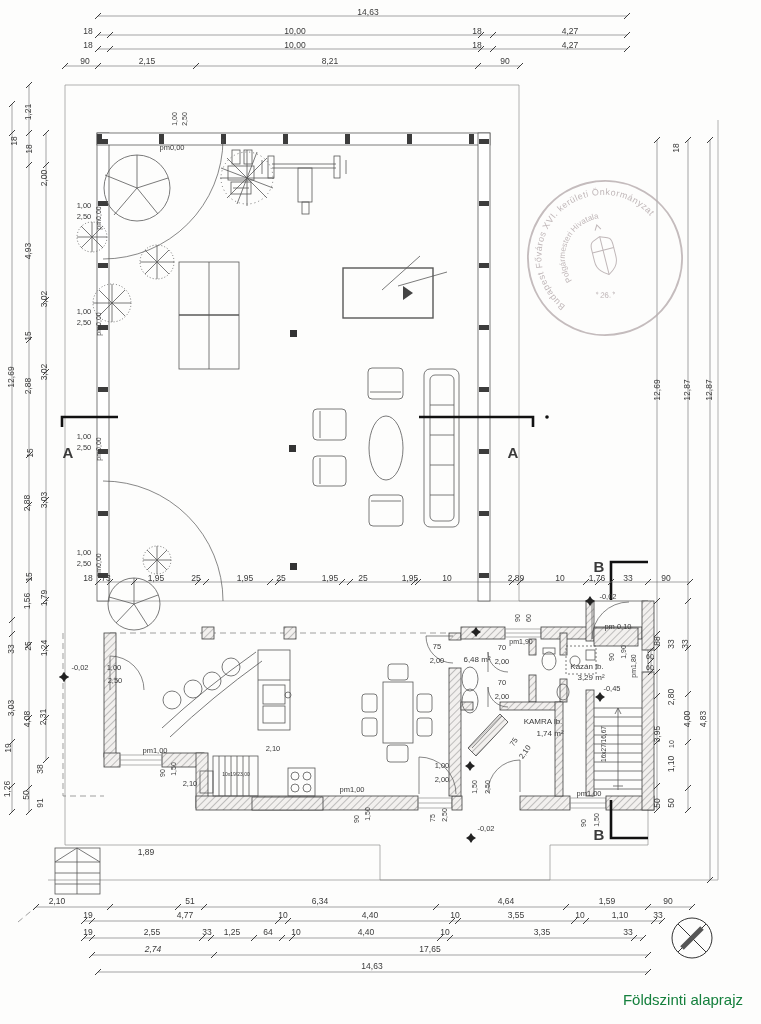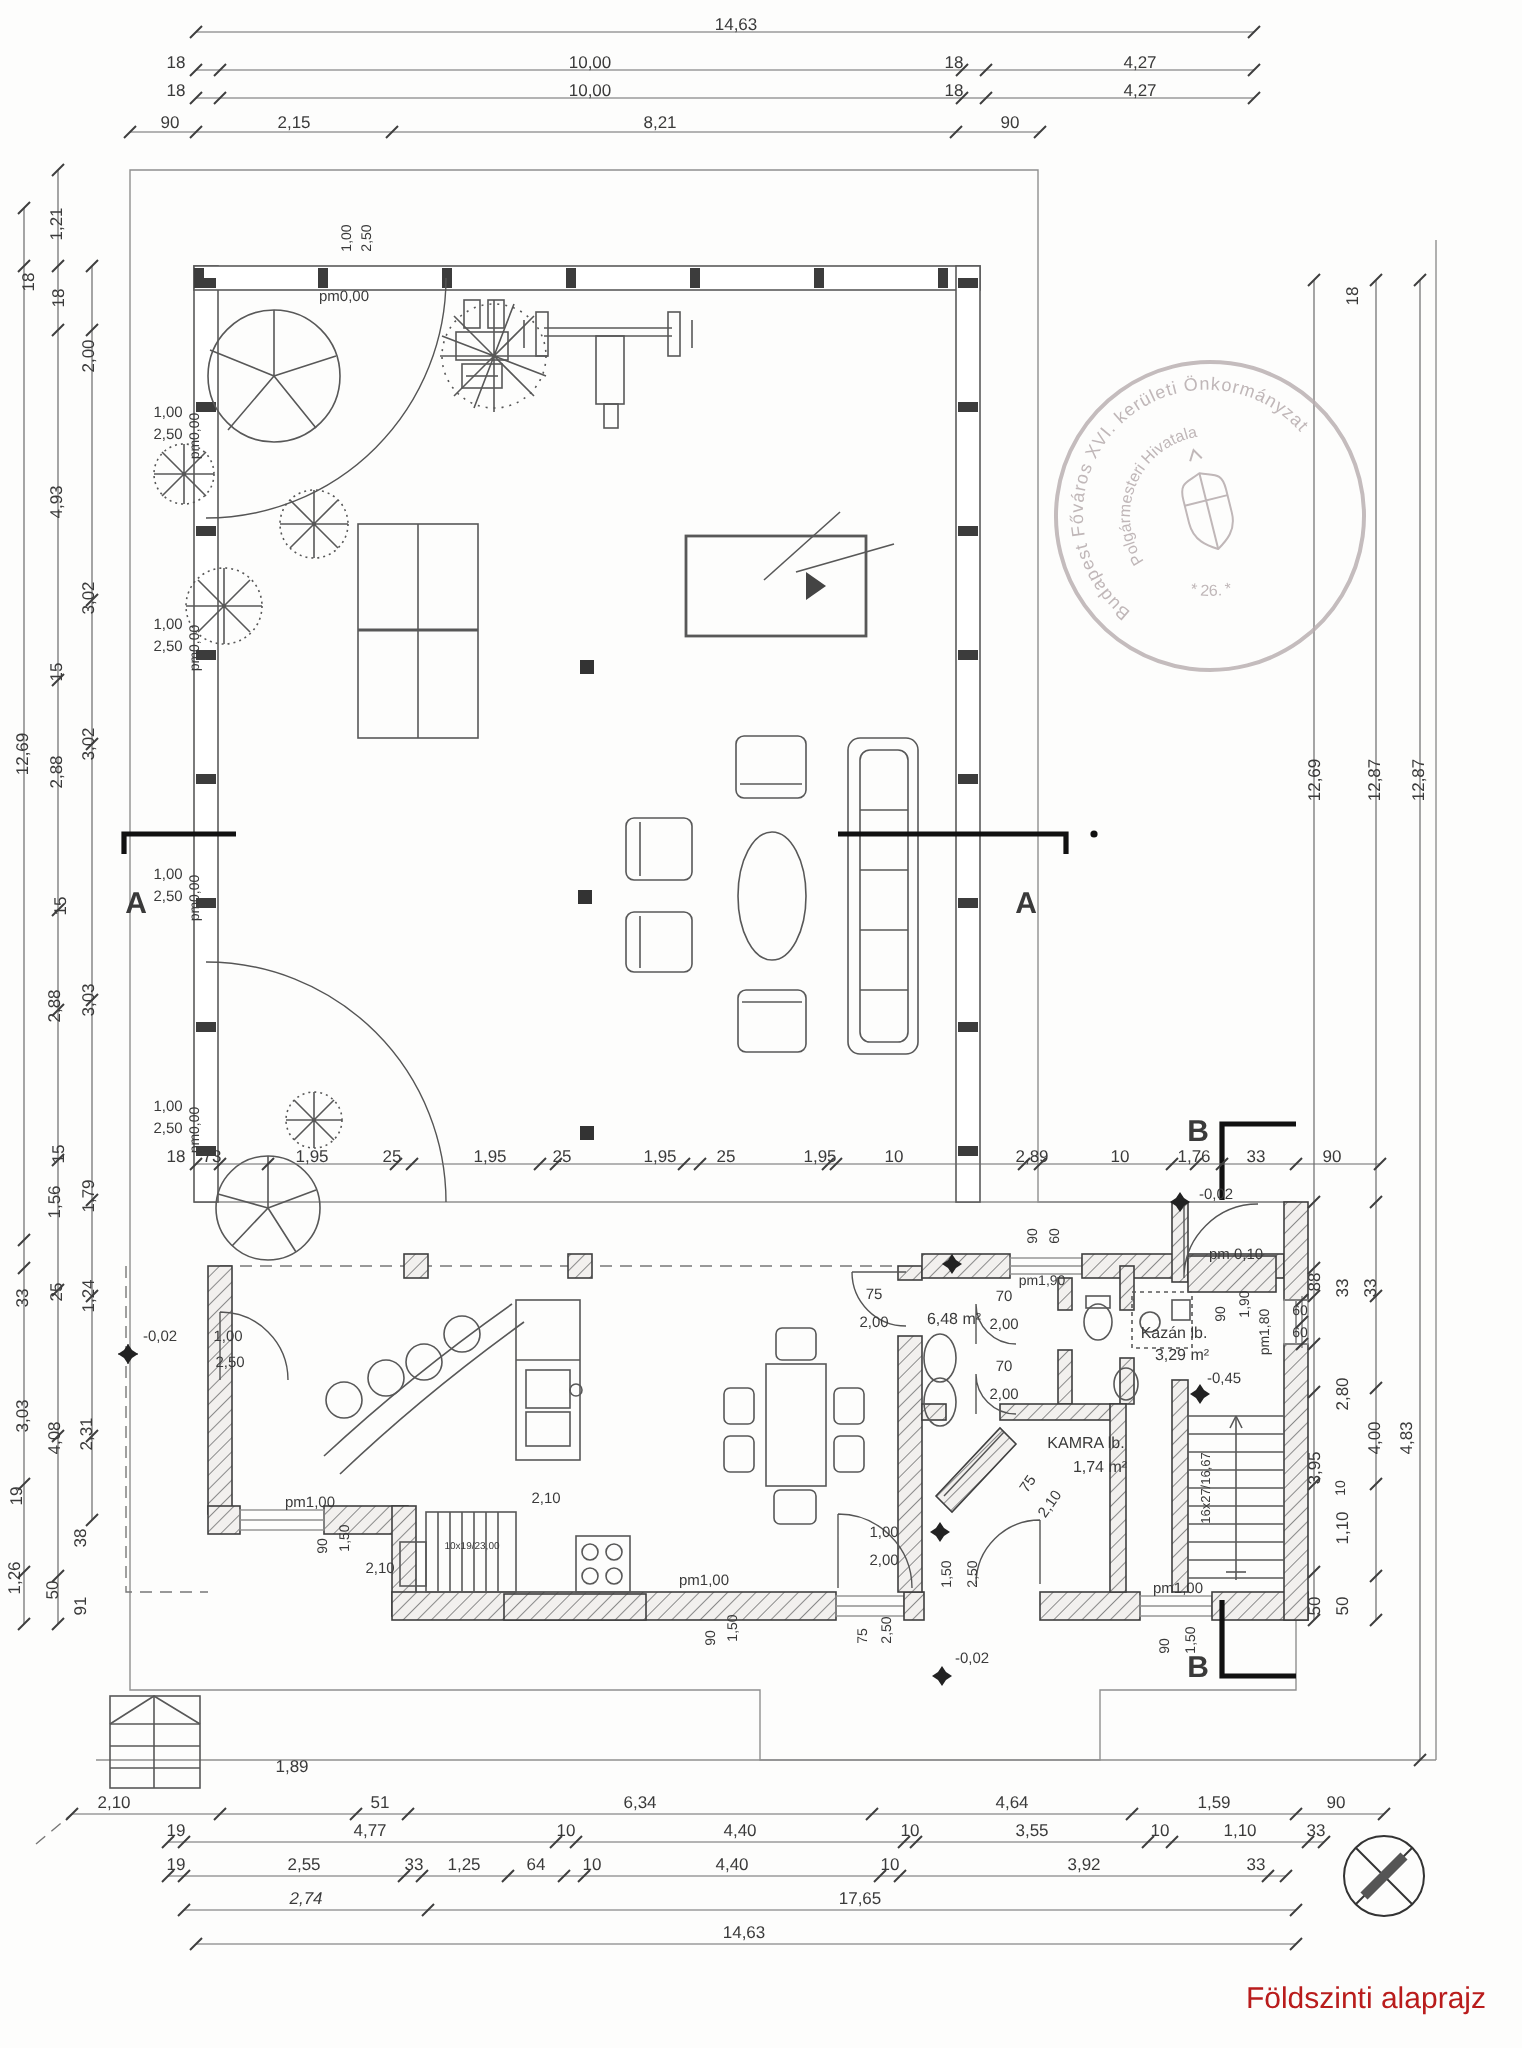--- a/index.html
+++ b/index.html
@@ -12,21 +12,21 @@
   .tick{stroke:#3e3e3e;stroke-width:1;}
   .wall{fill:url(#hat);stroke:#3f3f3f;stroke-width:.8;}
   .thin{stroke:#8f8f8f;stroke-width:.7;fill:none;}
   .furn{stroke:#585858;stroke-width:.8;fill:none;}
   .door{stroke:#555;stroke-width:.7;fill:none;}
   .dash{stroke:#777;stroke-width:.7;fill:none;stroke-dasharray:6 4;}
   .sect{stroke:#111;stroke-width:2.6;fill:none;}
   .stamp-ring{fill:none;stroke:#b7acae;stroke-width:2;}
   .stamp-t{font:9px "Liberation Sans",sans-serif;fill:#b1a6a8;letter-spacing:.5px;}
   .stamp-s{font:8px "Liberation Sans",sans-serif;fill:#b1a6a8;}
-  #title{position:absolute;right:18px;top:991px;font:15px "Liberation Sans",sans-serif;color:#b91c1c;}
+  #title{position:absolute;right:18px;top:991px;font:15px "Liberation Sans",sans-serif;color:#15803d;}
 </style>
 </head>
 <body>
 
 <div id="page">
 
 <svg id="plan" width="761" height="1024" viewBox="0 0 761 1024">
   <defs>
     <pattern id="hat" width="5" height="5" patternUnits="userSpaceOnUse" patternTransform="rotate(45)">
       <rect width="5" height="5" fill="#f2f0ee"></rect>
@@ -590,21 +590,21 @@
       <div class="lbl" style="left: 273px; top: 749px; font-size: 7.5px; transform: translate(-50%, -50%) rotate(0deg);">2,10</div>
       <div class="lbl" style="left: 352px; top: 790px; font-size: 7.5px; transform: translate(-50%, -50%) rotate(0deg);">pm1,00</div>
       <div class="lbl" style="left: 356px; top: 819px; font-size: 7px; transform: translate(-50%, -50%) rotate(-90deg);">90</div>
       <div class="lbl" style="left: 367px; top: 814px; font-size: 7px; transform: translate(-50%, -50%) rotate(-90deg);">1,50</div>
       <div class="lbl" style="left: 80px; top: 668px; font-size: 7.5px; transform: translate(-50%, -50%) rotate(0deg);">-0,02</div>
       <div class="lbl" style="left: 68px; top: 452px; font-size: 15px; transform: translate(-50%, -50%) rotate(0deg); font-weight: bold;">A</div>
       <div class="lbl" style="left: 513px; top: 452px; font-size: 15px; transform: translate(-50%, -50%) rotate(0deg); font-weight: bold;">A</div>
       <div class="lbl" style="left: 599px; top: 566px; font-size: 15px; transform: translate(-50%, -50%) rotate(0deg); font-weight: bold;">B</div>
       <div class="lbl" style="left: 599px; top: 834px; font-size: 15px; transform: translate(-50%, -50%) rotate(0deg); font-weight: bold;">B</div>
       <div class="lbl" style="left: 57px; top: 901px; transform: translate(-50%, -50%) rotate(0deg);">2,10</div>
-      <div class="lbl" style="left: 146px; top: 883px; transform: translate(-50%, -50%) rotate(0deg);">1,89</div>
+      <div class="lbl" style="left: 146px; top: 852px; transform: translate(-50%, -50%) rotate(0deg);">1,89</div>
       <div class="lbl" style="left: 190px; top: 901px; transform: translate(-50%, -50%) rotate(0deg);">51</div>
       <div class="lbl" style="left: 320px; top: 901px; transform: translate(-50%, -50%) rotate(0deg);">6,34</div>
       <div class="lbl" style="left: 506px; top: 901px; transform: translate(-50%, -50%) rotate(0deg);">4,64</div>
       <div class="lbl" style="left: 607px; top: 901px; transform: translate(-50%, -50%) rotate(0deg);">1,59</div>
       <div class="lbl" style="left: 668px; top: 901px; transform: translate(-50%, -50%) rotate(0deg);">90</div>
       <div class="lbl" style="left: 88px; top: 915px; transform: translate(-50%, -50%) rotate(0deg);">19</div>
       <div class="lbl" style="left: 185px; top: 915px; transform: translate(-50%, -50%) rotate(0deg);">4,77</div>
       <div class="lbl" style="left: 283px; top: 915px; transform: translate(-50%, -50%) rotate(0deg);">10</div>
       <div class="lbl" style="left: 370px; top: 915px; transform: translate(-50%, -50%) rotate(0deg);">4,40</div>
       <div class="lbl" style="left: 455px; top: 915px; transform: translate(-50%, -50%) rotate(0deg);">10</div>
@@ -613,21 +613,21 @@
       <div class="lbl" style="left: 620px; top: 915px; transform: translate(-50%, -50%) rotate(0deg);">1,10</div>
       <div class="lbl" style="left: 658px; top: 915px; transform: translate(-50%, -50%) rotate(0deg);">33</div>
       <div class="lbl" style="left: 88px; top: 932px; transform: translate(-50%, -50%) rotate(0deg);">19</div>
       <div class="lbl" style="left: 152px; top: 932px; transform: translate(-50%, -50%) rotate(0deg);">2,55</div>
       <div class="lbl" style="left: 207px; top: 932px; transform: translate(-50%, -50%) rotate(0deg);">33</div>
       <div class="lbl" style="left: 232px; top: 932px; transform: translate(-50%, -50%) rotate(0deg);">1,25</div>
       <div class="lbl" style="left: 268px; top: 932px; transform: translate(-50%, -50%) rotate(0deg);">64</div>
       <div class="lbl" style="left: 296px; top: 932px; transform: translate(-50%, -50%) rotate(0deg);">10</div>
       <div class="lbl" style="left: 366px; top: 932px; transform: translate(-50%, -50%) rotate(0deg);">4,40</div>
       <div class="lbl" style="left: 445px; top: 932px; transform: translate(-50%, -50%) rotate(0deg);">10</div>
-      <div class="lbl" style="left: 542px; top: 932px; transform: translate(-50%, -50%) rotate(0deg);">3,92</div>
+      <div class="lbl" style="left: 542px; top: 932px; transform: translate(-50%, -50%) rotate(0deg);">3,35</div>
       <div class="lbl" style="left: 628px; top: 932px; transform: translate(-50%, -50%) rotate(0deg);">33</div>
       <div class="lbl" style="left: 153px; top: 949px; transform: translate(-50%, -50%) rotate(0deg); font-style: italic;">2,74</div>
       <div class="lbl" style="left: 430px; top: 949px; transform: translate(-50%, -50%) rotate(0deg);">17,65</div>
       <div class="lbl" style="left: 372px; top: 966px; transform: translate(-50%, -50%) rotate(0deg);">14,63</div>
     </div>
 
 <div id="title">Földszinti alaprajz</div>
 
 </div>
 

